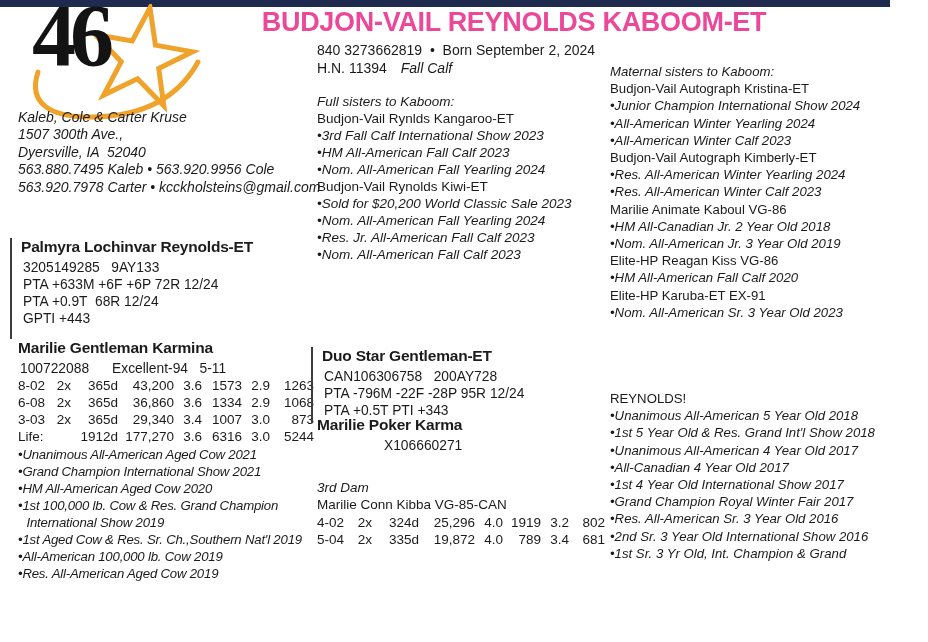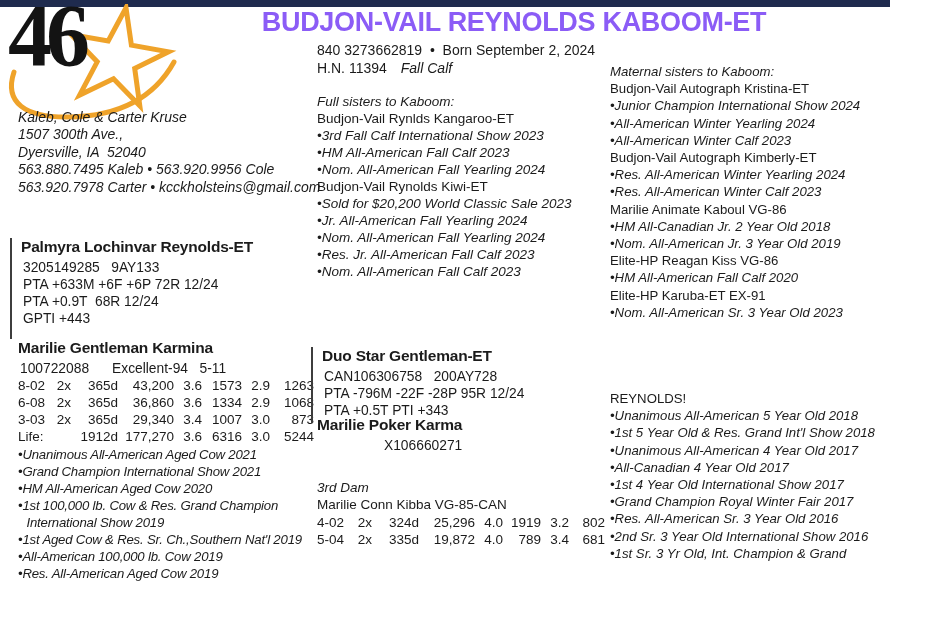--- a/index.html
+++ b/index.html
@@ -1,26 +1,26 @@
 <!DOCTYPE html>
 <html style="--accent_navy: #1f2b4e; --star_gold: #efa32a; --text: #1b1b1b;"><head>
 <meta charset="utf-8">
 <style>
   html,body{margin:0;padding:0;background:#ffffff;}
   .sheet{position:relative;width:928px;height:642px;background:#fff;overflow:hidden;
          font-family:"Liberation Sans",sans-serif;color:#1b1b1b;}
   .topbar{position:absolute;left:0;top:0;width:890px;height:7px;background:var(--accent_navy,#1f2b4e);}
   
-  .lot{position:absolute;left:2px;top:4px;width:198px;height:124px;}
+  .lot{position:absolute;left:26px;top:4px;width:198px;height:124px;}
   .lot svg{position:absolute;left:0;top:0;}
   .star-path{stroke:var(--star_gold,#efa32a);fill:none;}
   .lot-number{position:absolute;left:6px;top:-12px;font-family:"Liberation Serif",serif;
               font-weight:700;font-size:88px;line-height:1;letter-spacing:-6px;color:#131313;}
   .title{position:absolute;left:140px;top:7px;width:748px;text-align:center;font-size:27px;
-         font-weight:700;letter-spacing:-0.3px;color:#8b5cf6;white-space:nowrap;}
+         font-weight:700;letter-spacing:-0.3px;color:#ec4899;white-space:nowrap;}
   
   .ln{white-space:pre;}
   .bullet{font-style:italic;}
   .cont{font-style:italic;padding-left:5px;}
   
   .reg{position:absolute;left:317px;top:41px;font-size:14px;line-height:18px;}
   .calf-type{font-style:italic;margin-left:14px;}
   
   .consignor{position:absolute;left:18px;top:109px;font-size:14px;line-height:17.4px;font-style:italic;}
   
@@ -148,21 +148,20 @@
 
   <div class="fullsis">
     <div class="sis-head ln">Full sisters to Kaboom:</div>
     <div>
         <div class="ln pname">Budjon-Vail Rynlds Kangaroo-ET</div>
         <div class="ln bullet">•3rd Fall Calf International Show 2023</div>
         <div class="ln bullet">•HM All-American Fall Calf 2023</div>
         <div class="ln bullet">•Nom. All-American Fall Yearling 2024</div>
         <div class="ln pname">Budjon-Vail Rynolds Kiwi-ET</div>
         <div class="ln bullet">•Sold for $20,200 World Classic Sale 2023</div>
-        <div class="ln bullet">•Jr. All-American Fall Yearling 2024</div>
         <div class="ln bullet">•Nom. All-American Fall Yearling 2024</div>
         <div class="ln bullet">•Res. Jr. All-American Fall Calf 2023</div>
         <div class="ln bullet">•Nom. All-American Fall Calf 2023</div>
       </div>
   </div>
 
   <div class="sire2 ped-bar">
     <div class="ped-name">Duo Star Gentleman-ET</div>
     <div class="ped-lines">
         <div class="ln pname">CAN106306758   200AY728</div>

